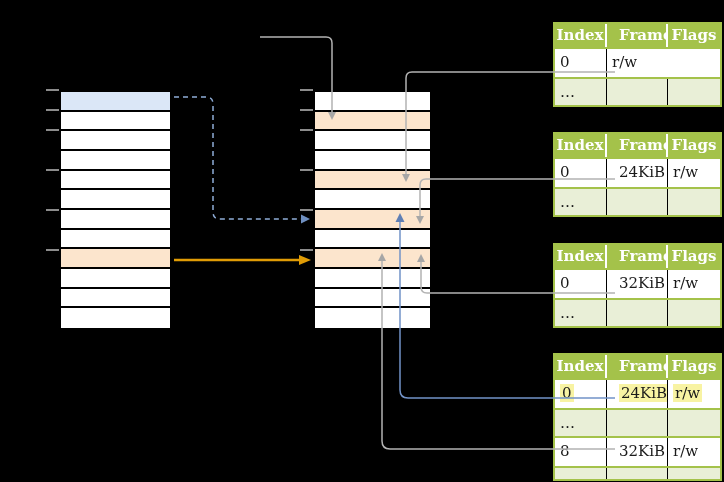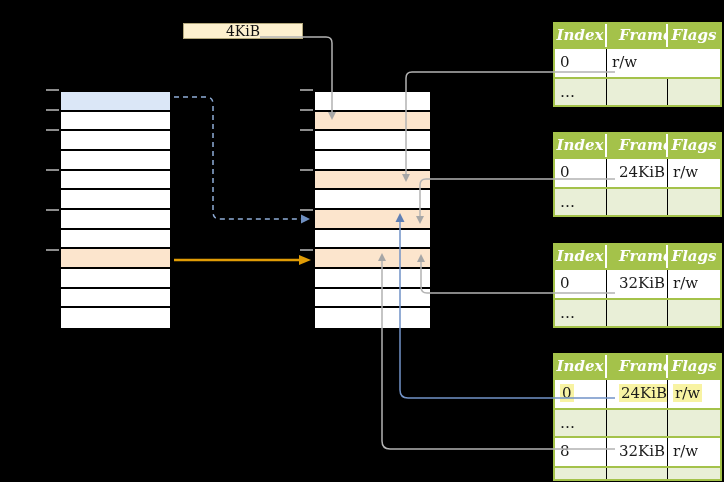--- a/index.html
+++ b/index.html
@@ -25,21 +25,21 @@
   .mem-row:last-child{border-bottom:none;}
   .row-blue{background:#dbe7f7;}
   .row-orange{background:#fce5cd;}
   .tick{position:absolute;width:13px;height:2px;background:#8c8c8c;}
   
   .ptable{
     position:absolute;left:553px;width:169px;box-sizing:border-box;
     border:2px solid #a4c24a;background:#fff;z-index:1;
   }
   .prow{display:flex;box-sizing:border-box;}
-  .prow-header{height:23px;background:#a4c24a;font-style:italic;}
+  .prow-header{height:23px;background:#a4c24a;}
   .prow-data{height:30px;border-top:2px solid #a4c24a;}
   .prow-ellipsis{background:#e9efd7;}
   .pcell{box-sizing:border-box;overflow:hidden;white-space:nowrap;}
   .pcell-h{
     color:#fff;font-weight:bold;font-size:15px;line-height:23px;text-align:center;
     border-right:2px solid #fff;
   }
   .pcell-d{
     font-size:15px;line-height:26px;color:#1a1a1a;padding-left:5px;
     border-right:1px solid #000;
@@ -48,21 +48,20 @@
   .c0{width:52px;}.c1{width:61px;padding-left:12px;}.c2{width:52px;}
   .hl{background:#f8f3a3;padding:0 2px;}
   
   #overlay{position:absolute;left:0;top:0;z-index:3;pointer-events:none;}
 </style>
 </head>
 <body>
 
 <div id="canvas">
 
-  <div id="size-label">4KiB</div>
 
   <div id="left-column" class="mem-column">
       <div class="mem-row row-blue"></div>
       <div class="mem-row"></div>
       <div class="mem-row"></div>
       <div class="mem-row"></div>
       <div class="mem-row"></div>
       <div class="mem-row"></div>
       <div class="mem-row"></div>
       <div class="mem-row"></div>

